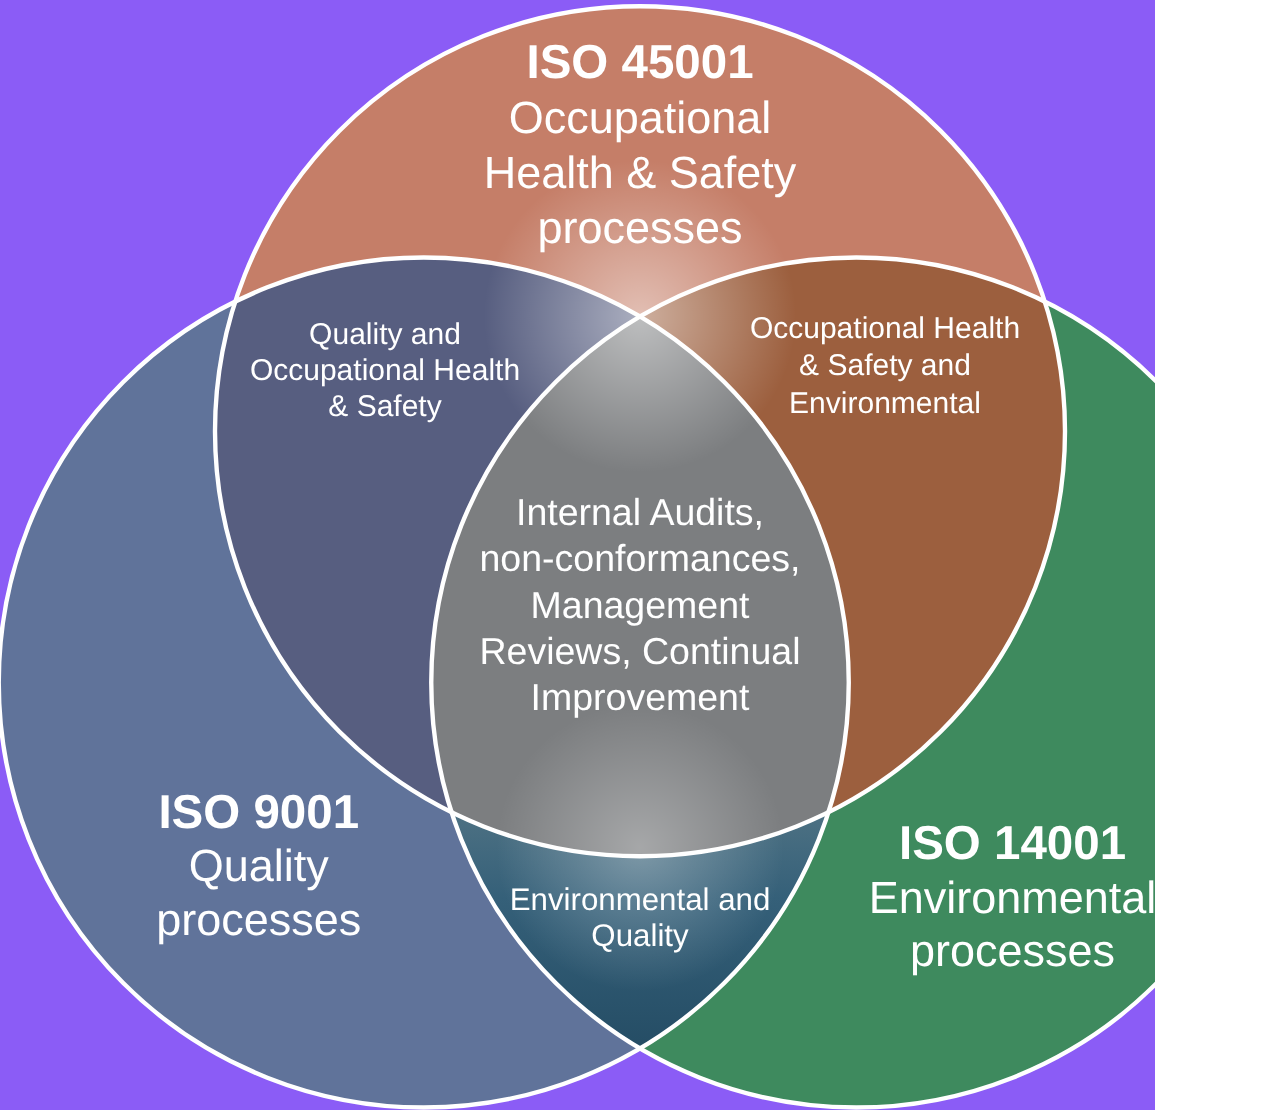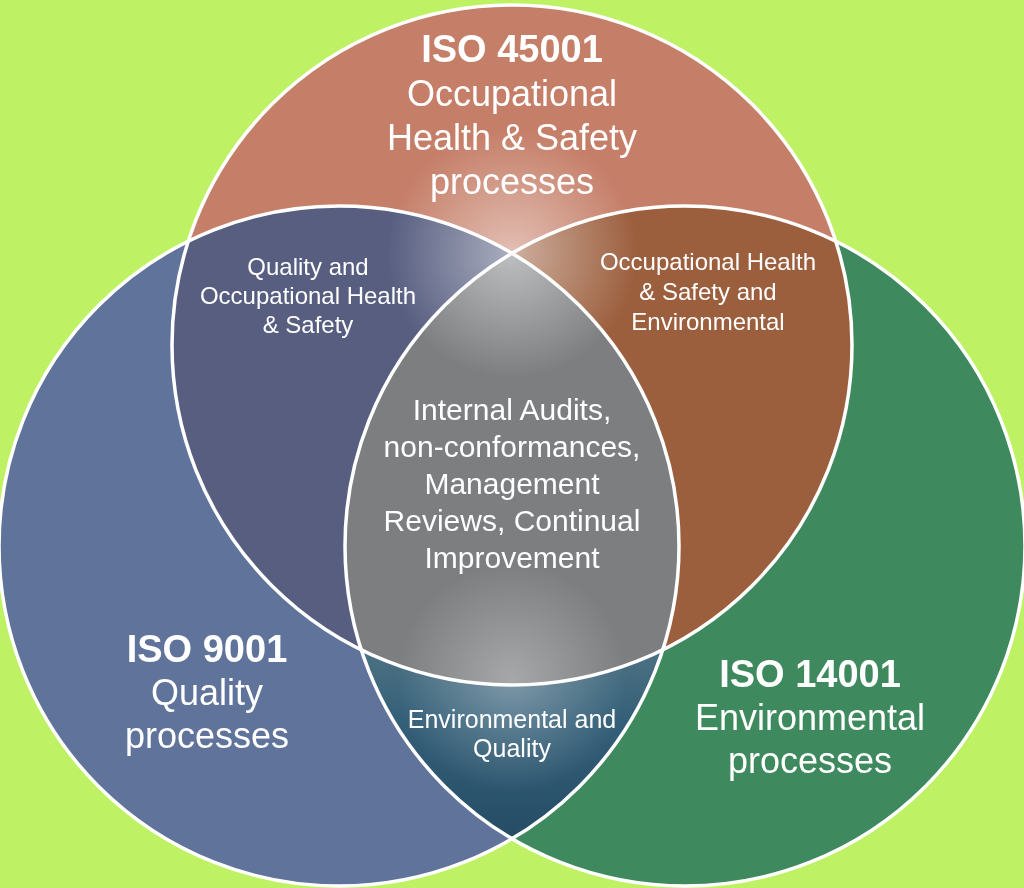--- a/index.html
+++ b/index.html
@@ -2,23 +2,23 @@
 <html><head>
 <meta charset="utf-8">
 <style>
   html, body {
     margin: 0;
     padding: 0;
     background: #ffffff;
   }
   .canvas {
     position: relative;
-    width: 1024px;
+    width: 924px;
     height: 888px;
-    background: #bef264;
+    background: #8b5cf6;
     overflow: hidden;
   }
   svg { display: block; }
   .t {
     font-family: "Liberation Sans", sans-serif;
     fill: #ffffff;
     text-anchor: middle;
   }
   .title-lg  { font-size: 38px; font-weight: bold; }
   .body-lg   { font-size: 36px; font-weight: normal; }

